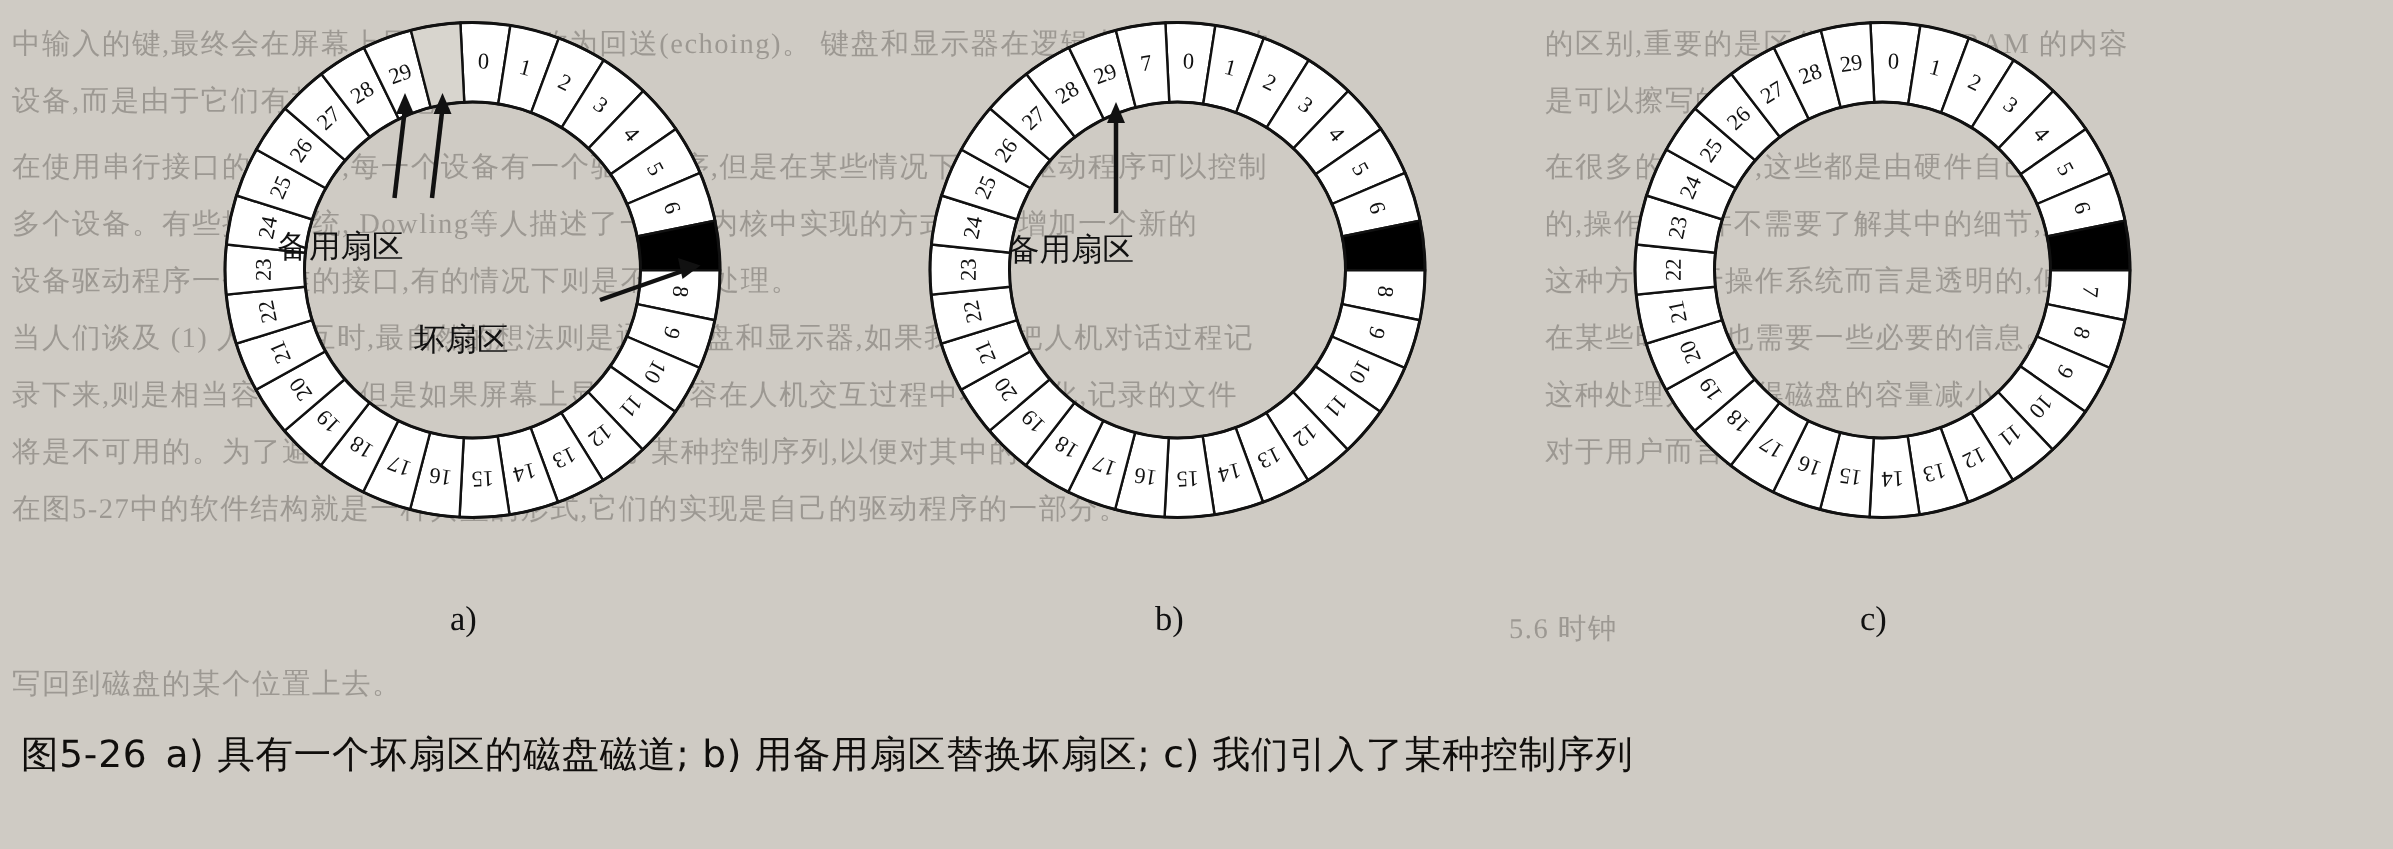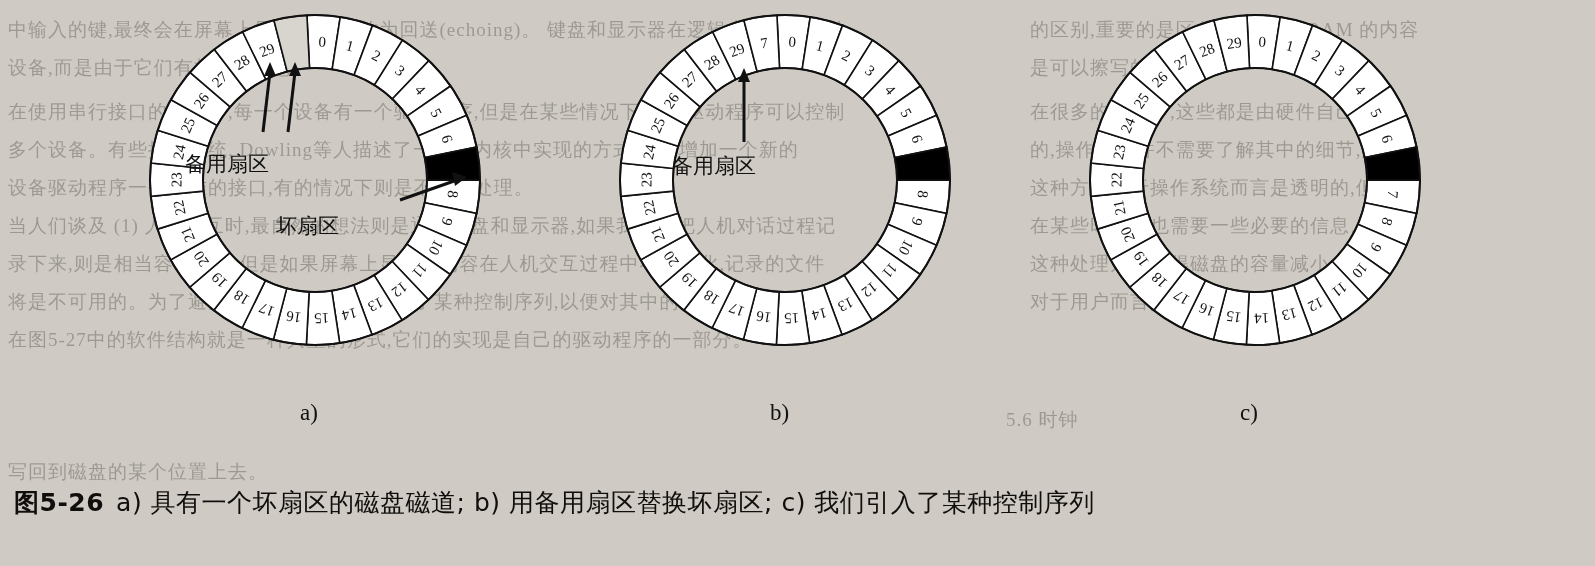--- a/index.html
+++ b/index.html
@@ -65,21 +65,21 @@
     position: absolute;
     left: 14px;
     top: 486px;
     width: 1570px;
     font-size: 25px;
     font-family: "DejaVu Sans", sans-serif;
     color: #100e0c;
     letter-spacing: 0.5px;
     white-space: nowrap;
   }
-  .caption .cap-num { margin-right: 12px; font-weight: bold; }
+  .caption .cap-num { margin-right: 12px; font-weight: normal; }
 
   .sector-num {
     font-family: "Liberation Serif", serif;
     font-size: 15px;
     fill: #111;
   }
 </style>
 </head>
 <body>
 
@@ -95,21 +95,21 @@
     <div class="ghost-line" style="left: 8px; top: 320px;">在图5-27中的软件结构就是一种典型的形式,它们的实现是自己的驱动程序的一部分。</div>
     <div class="ghost-line" style="left: 1030px; top: 10px;">的区别,重要的是区分它们,因为 RAM 的内容</div>
     <div class="ghost-line" style="left: 1030px; top: 48px;">是可以擦写的。</div>
     <div class="ghost-line" style="left: 1030px; top: 92px;">在很多的情况下,这些都是由硬件自己完成</div>
     <div class="ghost-line" style="left: 1030px; top: 130px;">的,操作系统并不需要了解其中的细节,所以</div>
     <div class="ghost-line" style="left: 1030px; top: 168px;">这种方式对于操作系统而言是透明的,但是</div>
     <div class="ghost-line" style="left: 1030px; top: 206px;">在某些时候它也需要一些必要的信息。</div>
     <div class="ghost-line" style="left: 1030px; top: 244px;">这种处理方法使得磁盘的容量减小,但是</div>
     <div class="ghost-line" style="left: 1030px; top: 282px;">对于用户而言是不可见的。</div>
     <div class="ghost-line" style="left: 1006px; top: 400px;">5.6  时钟</div>
-    <div class="ghost-line" style="left: 8px; top: 452px; text-align: center;">写回到磁盘的某个位置上去。</div>
+    <div class="ghost-line" style="left: 8px; top: 437px; text-align: center;">写回到磁盘的某个位置上去。</div>
   </div>
 
 <div class="figure-area">
 
   <div class="disk" id="disk-a" style="left:145px; top:10px;">
       <svg width="340" height="340" viewBox="0 0 340 340">
         <path d="M 161.9212309046154 5.1978959785298855 A 165 165 0 0 1 195.26102342962477 6.945160466522964 L 187.1468765098059 59.320351346973155 A 112 112 0 0 0 164.5162294625268 58.13432939148694 Z" fill="#ffffff" stroke="#111111" stroke-width="1.6"></path>
         <text x="177.24852993964774" y="31.689809436491515" text-anchor="middle" dominant-baseline="central" class="sector-num" transform="rotate(3 177.24852993964774 31.689809436491515)">0</text>
         <path d="M 195.26102342962477 6.945160466522964 A 165 165 0 0 1 227.5666266873811 15.367909243146755 L 209.0755284181011 65.03761112262083 A 112 112 0 0 0 187.1468765098059 59.320351346973155 Z" fill="#ffffff" stroke="#111111" stroke-width="1.6"></path>
         <text x="204.94178877956492" y="35.98014551237466" text-anchor="middle" dominant-baseline="central" class="sector-num" transform="rotate(14.612903225806448 204.94178877956492 35.98014551237466)">1</text>

